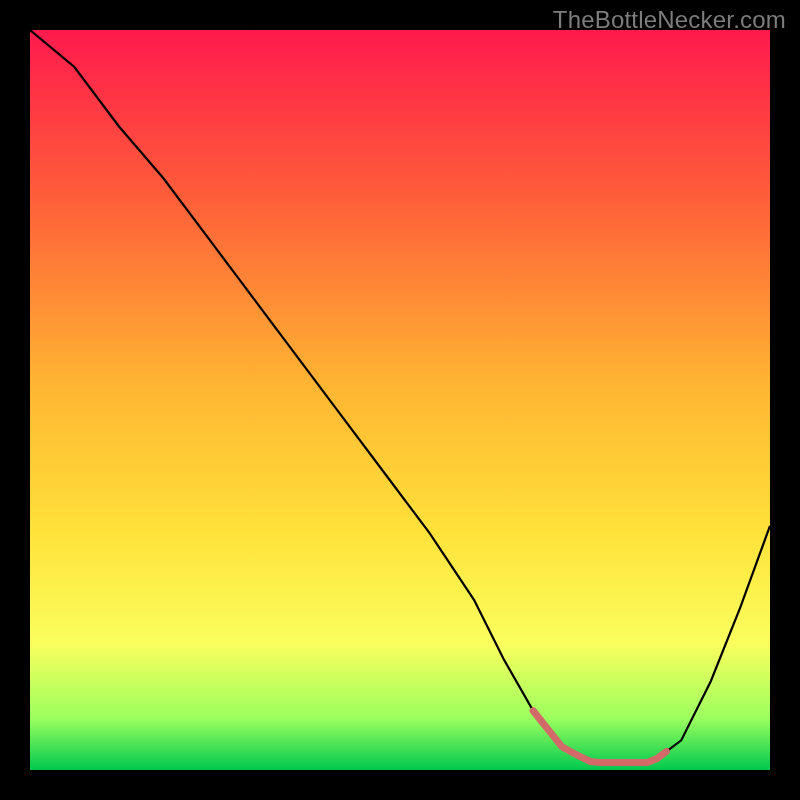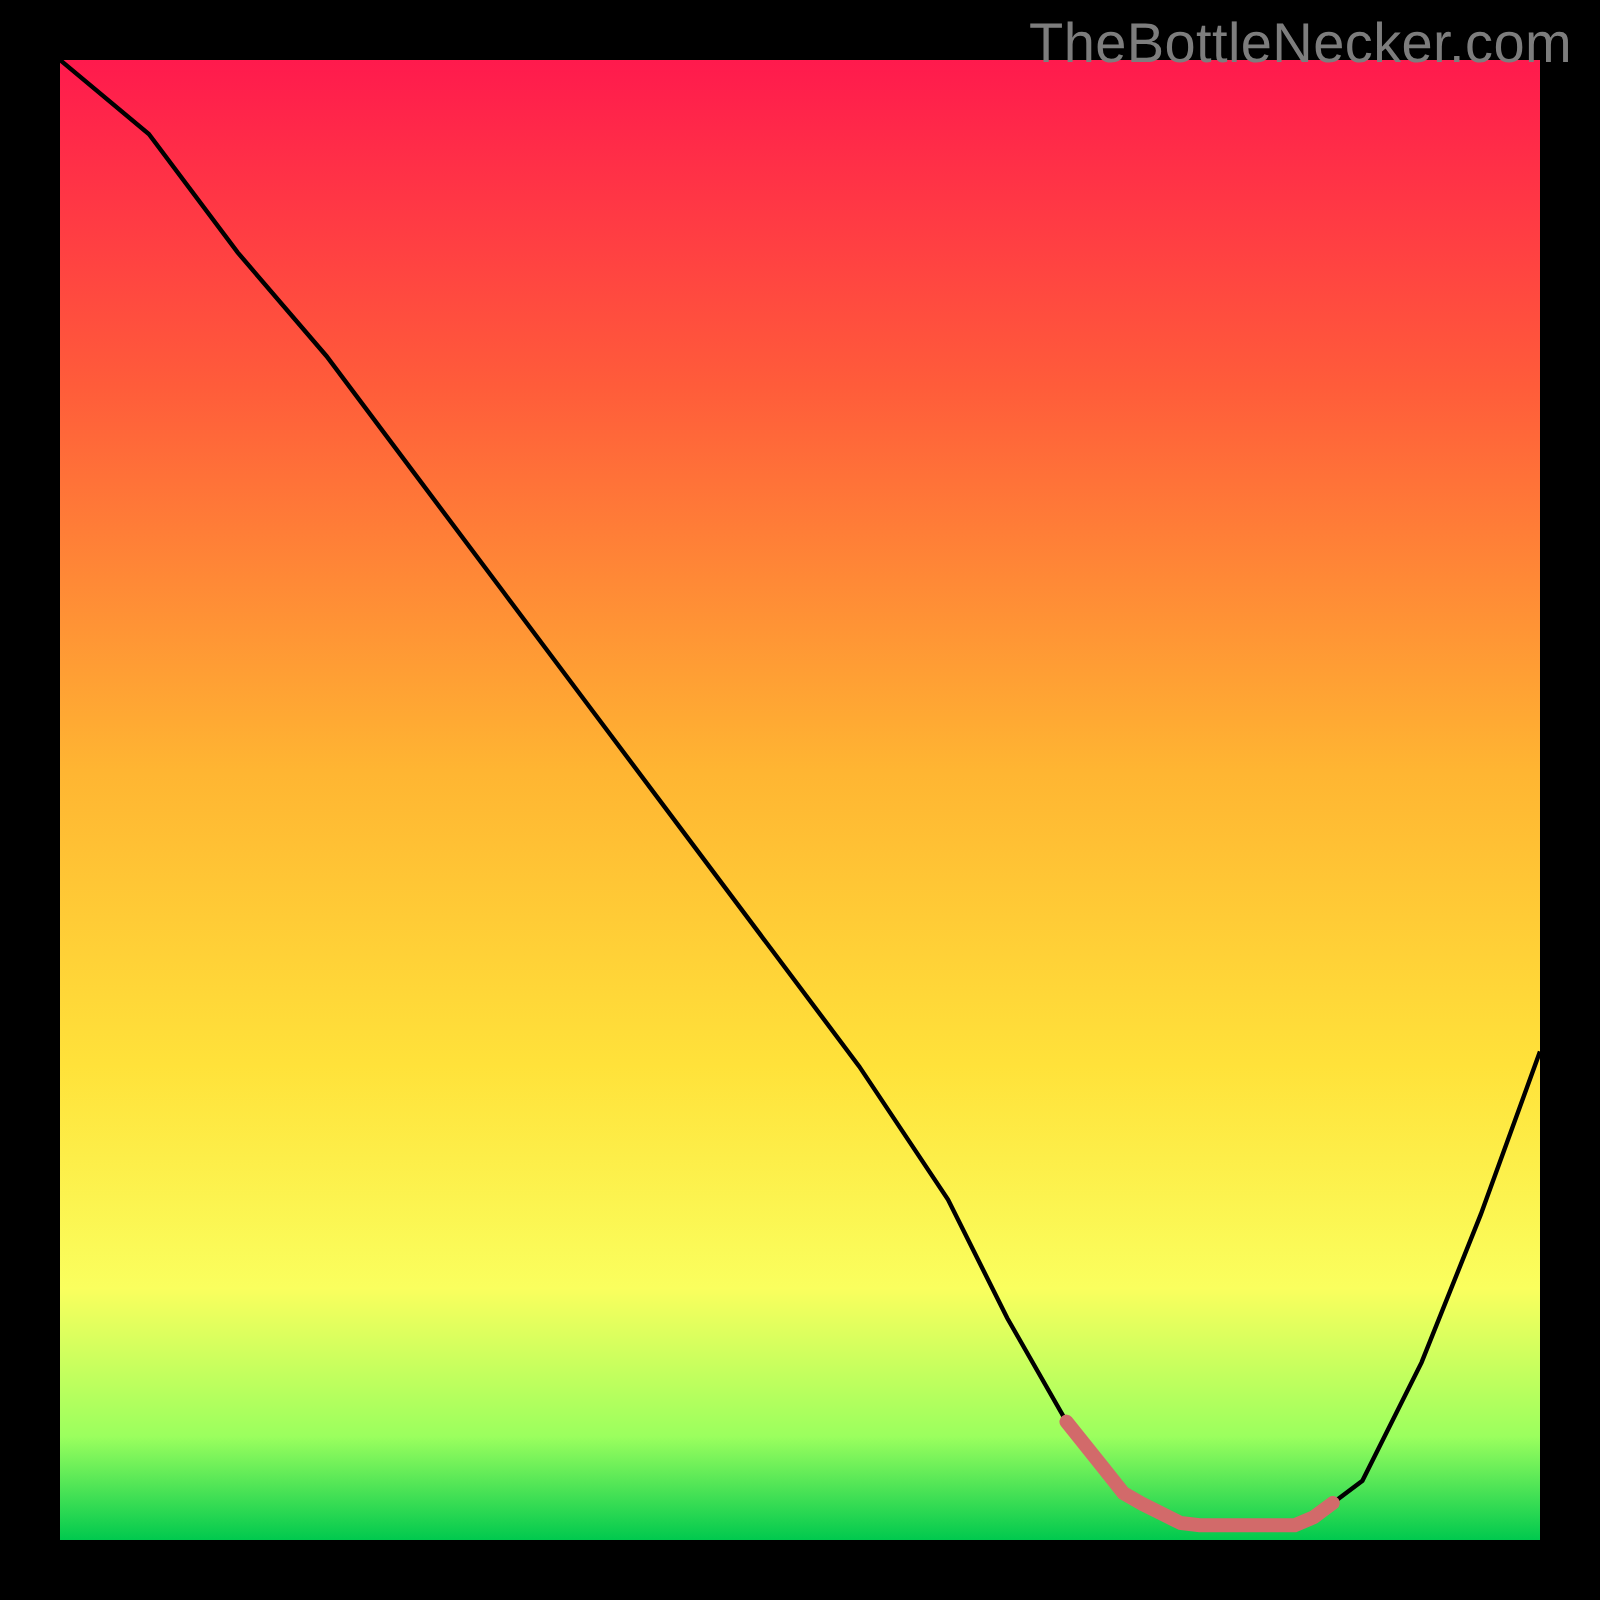--- a/index.html
+++ b/index.html
@@ -1,17 +1,17 @@
 <!DOCTYPE html>
 <html><head>
 <meta charset="utf-8">
 <style>
   html,body{margin:0;padding:0;width:800px;height:800px;background:#000;overflow:hidden;font-family:Arial,Helvetica,sans-serif}
   .frame{position:absolute;left:30px;top:30px;width:740px;height:740px;overflow:hidden}
-  .attribution{position:absolute;top:6px;right:14px;color:#7d7d7d;font-size:28px;font-weight:400;letter-spacing:.2px}
+  .attribution{position:absolute;top:6px;right:14px;color:#7d7d7d;font-size:24px;font-weight:400;letter-spacing:.2px}
   svg{display:block}
   
   .grad-stop-0{stop-color:#ff1a4d}
   .grad-stop-1{stop-color:#ff5c3a}
   .grad-stop-2{stop-color:#ffb532}
   .grad-stop-3{stop-color:#ffe23a}
   .grad-stop-4{stop-color:#faff5e}
   .grad-stop-5{stop-color:#9bff5e}
   .grad-stop-6{stop-color:#00c94e}
   .curve{fill:none;stroke:#000;stroke-width:2.2}

